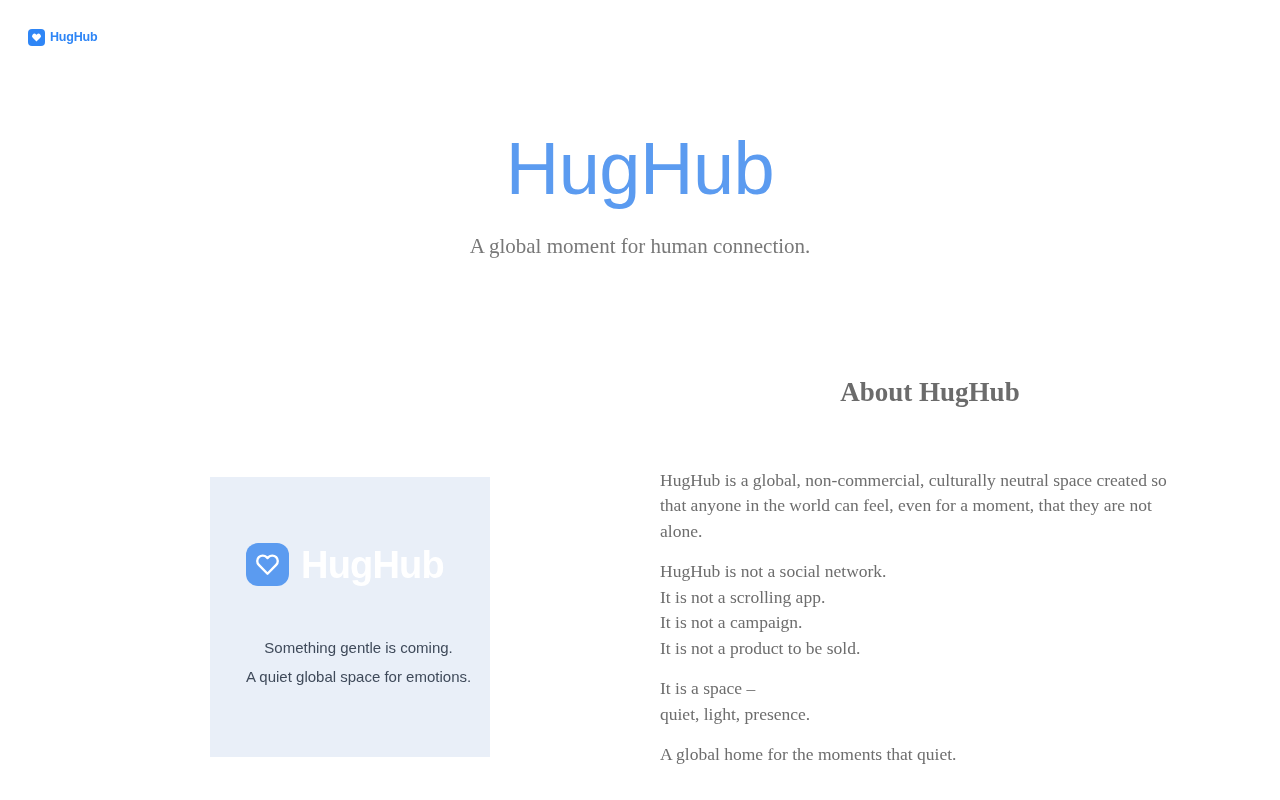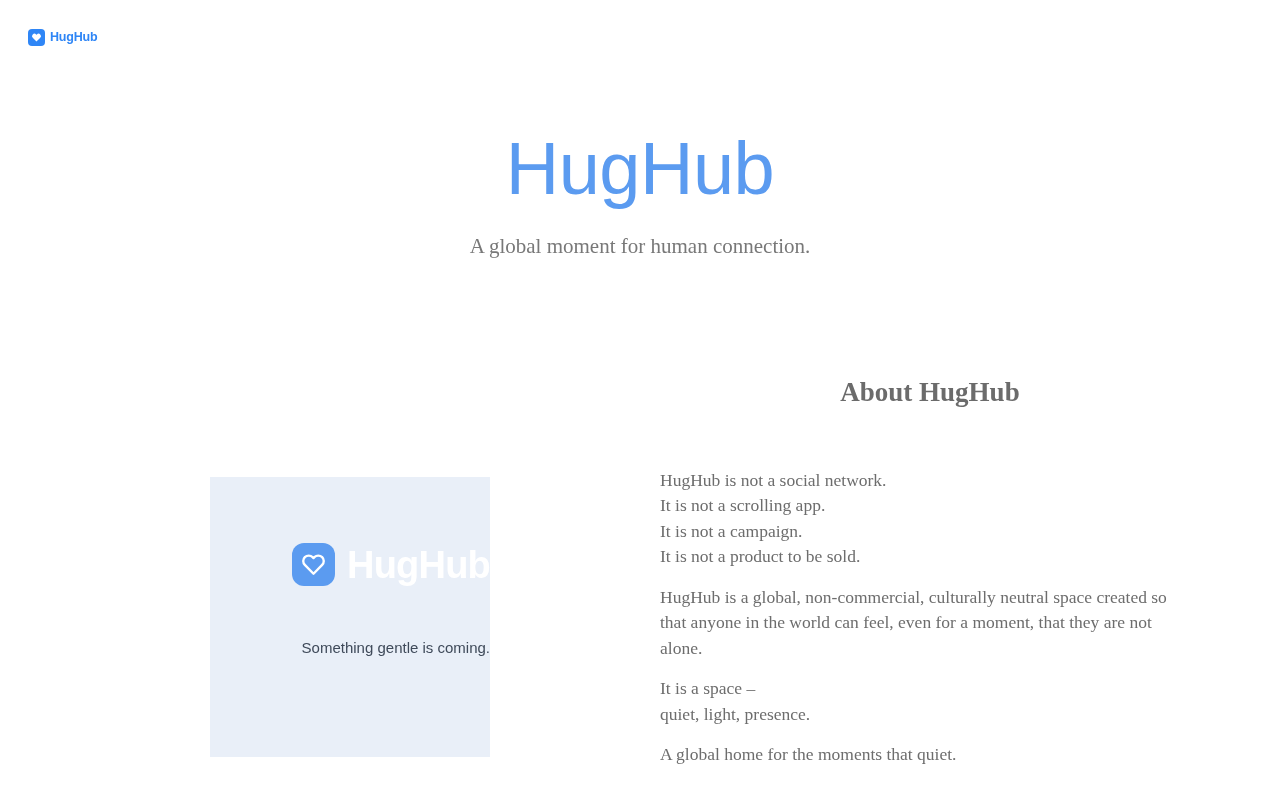--- a/index.html
+++ b/index.html
@@ -102,21 +102,22 @@
   
   .preview-card {
     position: absolute;
     top: 477px;
     left: 210px;
     width: 280px;
     height: 280px;
     background: #e9eff8;
     display: flex;
     flex-direction: column;
-    align-items: flex-end;
+    align-items: flex-start;
+    padding-left: 36px;
   }
   .card-logo-row {
     margin-top: 66px;
     display: flex;
     align-items: center;
     gap: 12px;
   }
   .card-mark {
     width: 43px;
     height: 43px;
@@ -161,32 +162,33 @@
 </div>
 
 <div class="hero">
   <h1 class="hero-title">HugHub</h1>
   <p class="hero-tagline">A global moment for human connection.</p>
 </div>
 
 <div class="about">
   <h2 class="about-heading">About HugHub</h2>
   <div class="about-body">
+    <p class="about-para">HugHub is a global, non-commercial, culturally neutral space created so that anyone in the world can feel, even for a moment, that they are not alone.</p>
     <p class="about-para">HugHub is not a social network.<br>It is not a scrolling app.<br>It is not a campaign.<br>It is not a product to be sold.</p>
-    <p class="about-para">HugHub is a global, non-commercial, culturally neutral space created so that anyone in the world can feel, even for a moment, that they are not alone.</p>
     <p class="about-para">It is a space –<br>quiet, light, presence.</p>
     <p class="about-para">A global home for the moments that quiet.</p>
   </div>
 </div>
 
 <div class="preview-card">
   <div class="card-logo-row">
     <span class="card-mark">
       <svg width="27" height="27" viewBox="0 0 24 24" aria-hidden="true">
         <path d="M12 20.2 4.3 12.4a4.9 4.9 0 0 1 0-6.9 4.9 4.9 0 0 1 6.9 0l.8.8.8-.8a4.9 4.9 0 0 1 6.9 0 4.9 4.9 0 0 1 0 6.9z" fill="none" stroke="#ffffff" stroke-width="2.1" stroke-linejoin="round"></path>
       </svg>
     </span>
     <span class="card-wordmark">HugHub</span>
   </div>
   <div class="card-lines">
     <div class="card-line">Something gentle is coming.</div>
+    <div class="card-line">A quiet global space for emotions.</div>
   </div>
 </div>
 
 </body></html>

